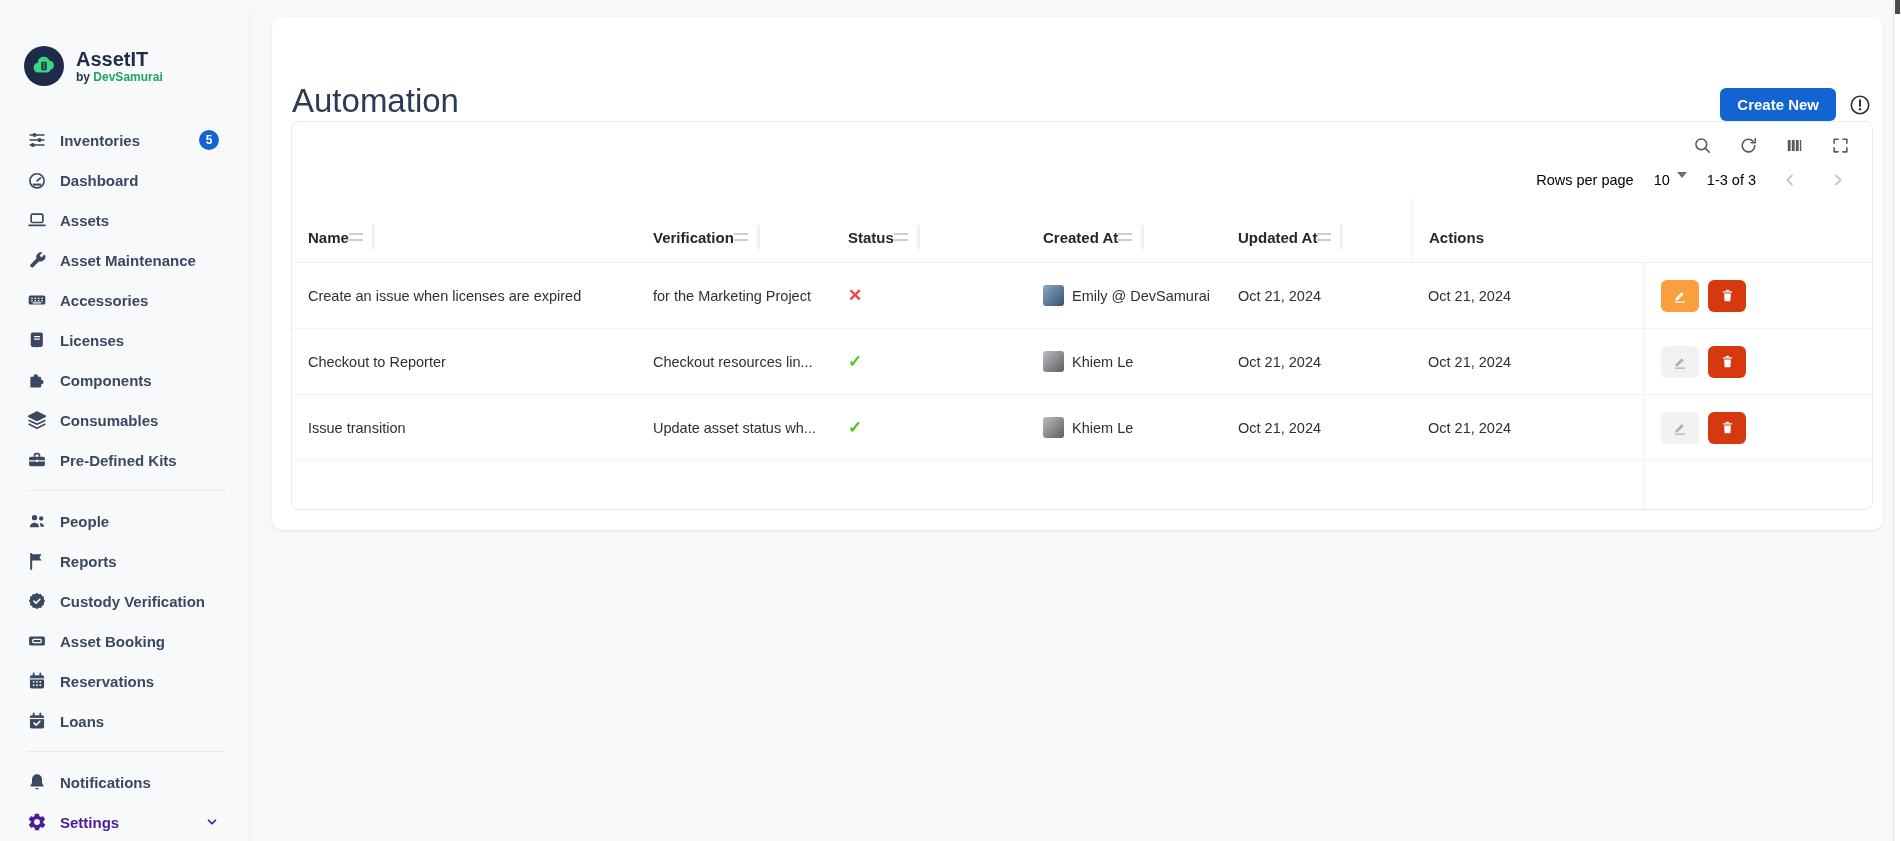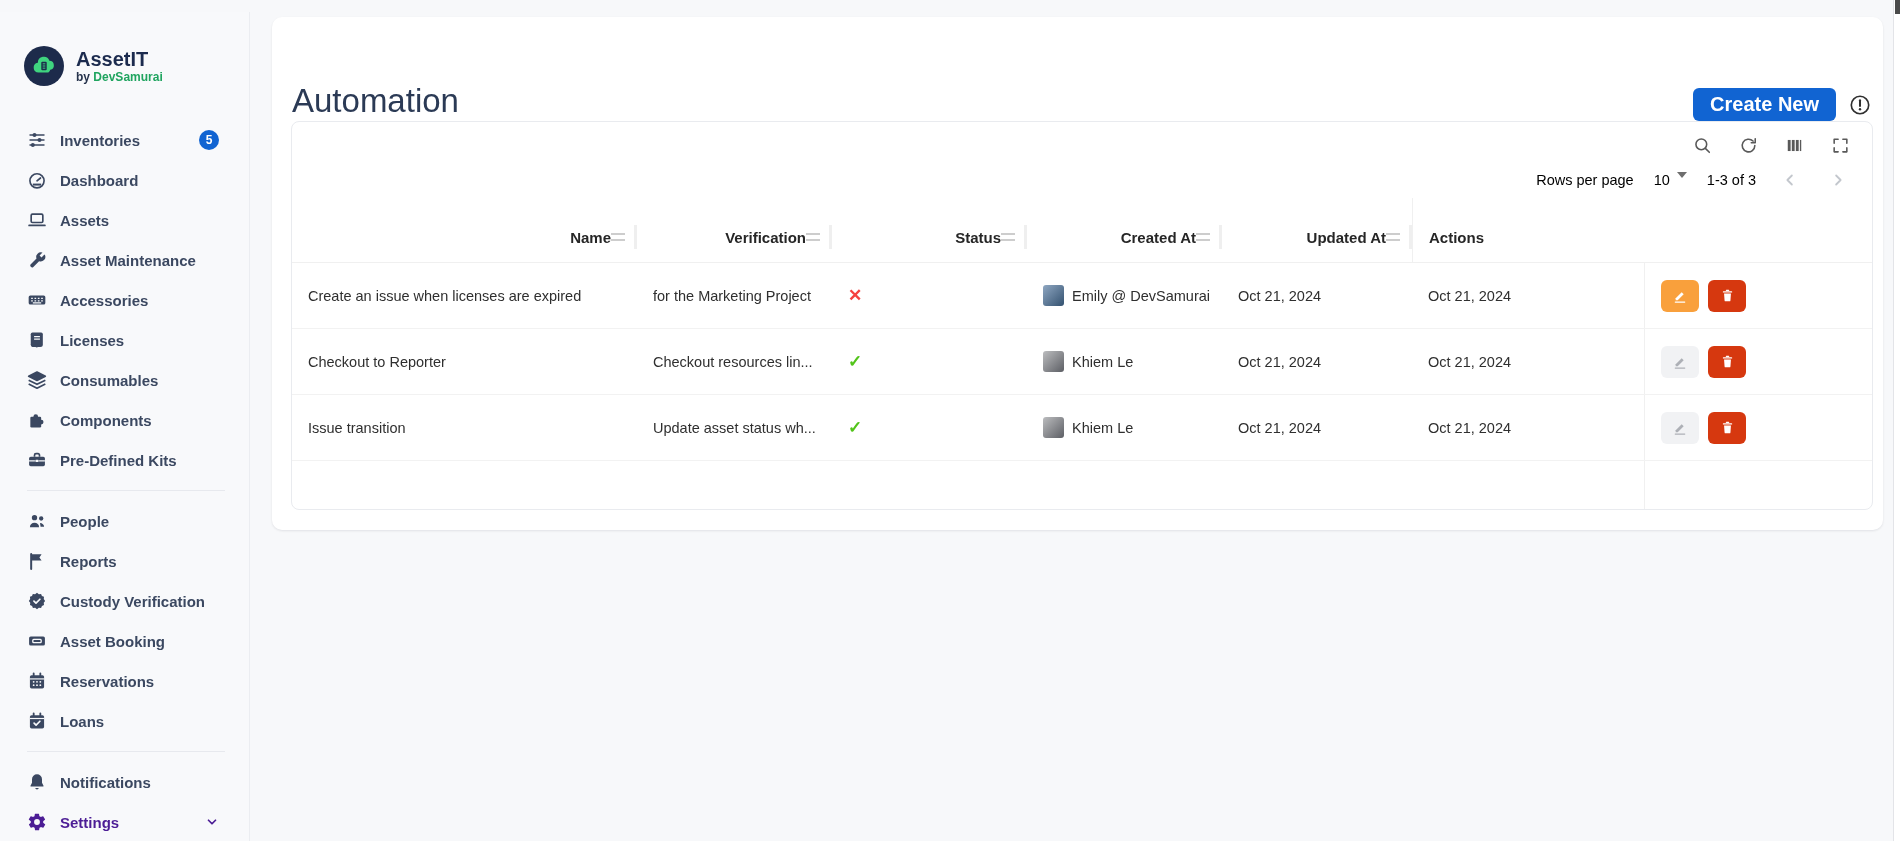--- a/index.html
+++ b/index.html
@@ -25,37 +25,37 @@
   .nav-divider{border-top:1px solid #e7e9ee;margin:10px 24px 10px 27px;}
   .sidebar-avatar{position:absolute;left:26px;top:835px;width:36px;height:36px;border-radius:50%;background:#222c44;cursor:pointer;}
 
   
   .card{position:absolute;left:272px;top:17px;width:1611px;height:513px;background:#fff;border-radius:10px;
     box-shadow:0 1px 3px rgba(16,24,40,.06),0 1px 2px rgba(16,24,40,.04);box-sizing:border-box;}
   .card-head{height:104px;box-sizing:border-box;padding:26px 11px 0 20px;display:flex;justify-content:space-between;align-items:flex-end;}
   .page-title{font-size:33px;font-weight:500;color:#2b3a55;line-height:40px;}
   .head-actions{display:flex;align-items:center;gap:12px;margin-top:3px;}
   .btn-primary{background:#1164d2;color:#fff;border:none;border-radius:6px;height:33px;padding:12px 17px;
-    font-size:20px;font-weight:600;font-family:inherit;cursor:pointer;display:flex;align-items:center;margin-left:47px;}
+    font-size:15px;font-weight:600;font-family:inherit;cursor:pointer;display:flex;align-items:center;margin-left:47px;}
   .info-btn{width:24px;height:24px;display:flex;align-items:center;justify-content:center;cursor:pointer;background:none;border:none;padding:0;}
 
   
   .panel{position:relative;margin:0 10px 0 19px;height:389px;border:1px solid #e9ebef;border-radius:8px;
     background:#fff;box-sizing:border-box;overflow:hidden;}
   .panel-toolbar{height:40px;display:flex;justify-content:flex-end;align-items:center;gap:26px;padding:6px 22px 0 0;box-sizing:border-box;}
   .tool-icon{width:20px;height:20px;color:#595959;cursor:pointer;display:flex;align-items:center;justify-content:center;}
   .panel-pagination{height:36px;display:flex;justify-content:flex-end;align-items:center;gap:20px;padding-right:20px;
     font-size:14.5px;color:#000000;}
   .page-size{display:flex;align-items:flex-start;gap:7px;cursor:pointer;}
   .caret-down{width:0;height:0;border-left:5px solid transparent;border-right:5px solid transparent;border-top:6px solid #6e6e6e;}
   .pg-btn{width:28px;height:28px;border:none;background:none;color:#c3c7cd;display:flex;align-items:center;justify-content:center;cursor:default;padding:0;}
 
   .grid{display:grid;grid-template-columns:345px 195px 195px 195px 190px 232px auto;}
   .thead{height:64px;align-items:center;border-bottom:1px solid #f0f0f0;}
-  .th{display:flex;align-items:center;justify-content:flex-end;padding:14px 0 0 16px;box-sizing:border-box;height:100%;
+  .th{display:flex;align-items:center;justify-content:flex-start;padding:14px 0 0 16px;box-sizing:border-box;height:100%;
     font-size:15px;font-weight:700;color:#262626;}
   .col-handle{display:flex;align-items:center;height:100%;}
   .hbars{width:14px;height:8px;border-top:2px solid #cdcdcd;border-bottom:2px solid #cdcdcd;box-sizing:border-box;}
   .vbar{width:3px;height:24px;background:#efefef;margin-left:9px;}
   .th.c-actions,.td.c-actions{border-left:1px solid #f0f0f0;}
   .th.c-actions{justify-content:flex-start;}
   .trow{height:65px;align-items:center;border-bottom:1px solid #f2f2f2;}
   .td{padding-left:16px;font-size:14.5px;color:#2f2f2f;display:flex;align-items:center;height:100%;box-sizing:border-box;}
   .status-glyph{font-size:17px;font-weight:700;}
   .status-glyph.ok{color:#52c41a;}
@@ -149,37 +149,37 @@
             <svg width="20" height="20" viewBox="0 0 24 24" fill="currentColor">
               <path d="M6.5 3H17a2 2 0 0 1 2 2v12.5a3 3 0 0 1-3 3H8a3.5 3.5 0 0 1-3.5-3.5V5A2 2 0 0 1 6.5 3z"></path>
               <path d="M4 17.5h10v1a2.5 2.5 0 0 1-2.5 2.5" fill="currentColor"></path>
               <path d="M8.5 8h7M8.5 11h7" stroke="#f8f9fb" stroke-width="1.4"></path>
             </svg>
           </span>
         <span>Licenses</span>
       </div>
       <div class="nav-item">
         <span class="nicon">
+            <svg width="20" height="20" viewBox="0 0 24 24" fill="currentColor">
+              <rect x="4" y="8" width="13" height="13" rx="1.5"></rect>
+              <circle cx="10.5" cy="8" r="2.8"></circle>
+              <circle cx="17" cy="14.5" r="2.8"></circle>
+            </svg>
+          </span>
+        <span>Components</span>
+      </div>
+      <div class="nav-item">
+        <span class="nicon">
             <svg width="20" height="20" viewBox="0 0 24 24" fill="none" stroke="currentColor" stroke-width="2" stroke-linejoin="round">
               <path d="M12 2.5 22 7.5 12 12.5 2 7.5z" fill="currentColor"></path>
               <path d="M2 12.2l10 5 10-5"></path>
               <path d="M2 16.8l10 5 10-5"></path>
             </svg>
           </span>
         <span>Consumables</span>
-      </div>
-      <div class="nav-item">
-        <span class="nicon">
-            <svg width="20" height="20" viewBox="0 0 24 24" fill="currentColor">
-              <rect x="4" y="8" width="13" height="13" rx="1.5"></rect>
-              <circle cx="10.5" cy="8" r="2.8"></circle>
-              <circle cx="17" cy="14.5" r="2.8"></circle>
-            </svg>
-          </span>
-        <span>Components</span>
       </div>
       <div class="nav-item">
         <span class="nicon">
             <svg width="20" height="20" viewBox="0 0 24 24" fill="currentColor">
               <rect x="2.5" y="8" width="19" height="11.5" rx="2"></rect>
               <path d="M9 8V6.2A1.8 1.8 0 0 1 10.8 4.4h2.4A1.8 1.8 0 0 1 15 6.2V8" fill="none" stroke="currentColor" stroke-width="2"></path>
               <path d="M2.5 13h7m5 0h7" stroke="#f8f9fb" stroke-width="1.4"></path>
               <rect x="10" y="11.8" width="4" height="2.6" rx="0.8" fill="#f8f9fb"></rect>
             </svg>
           </span>

